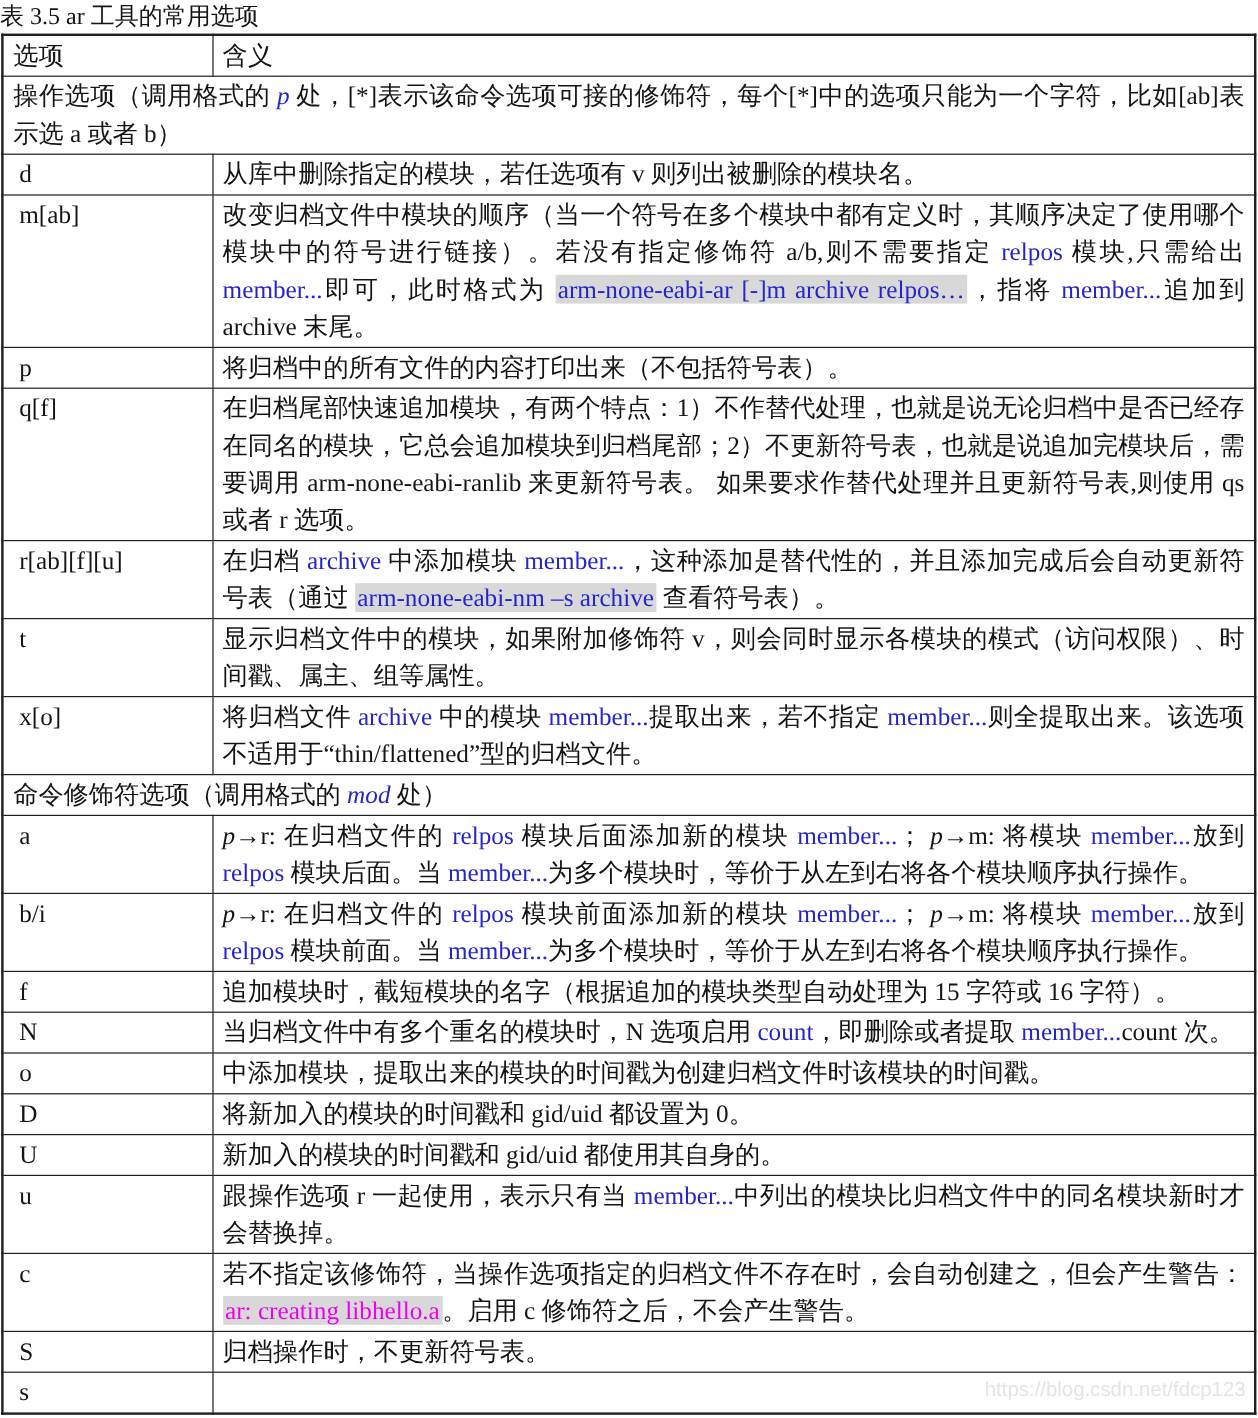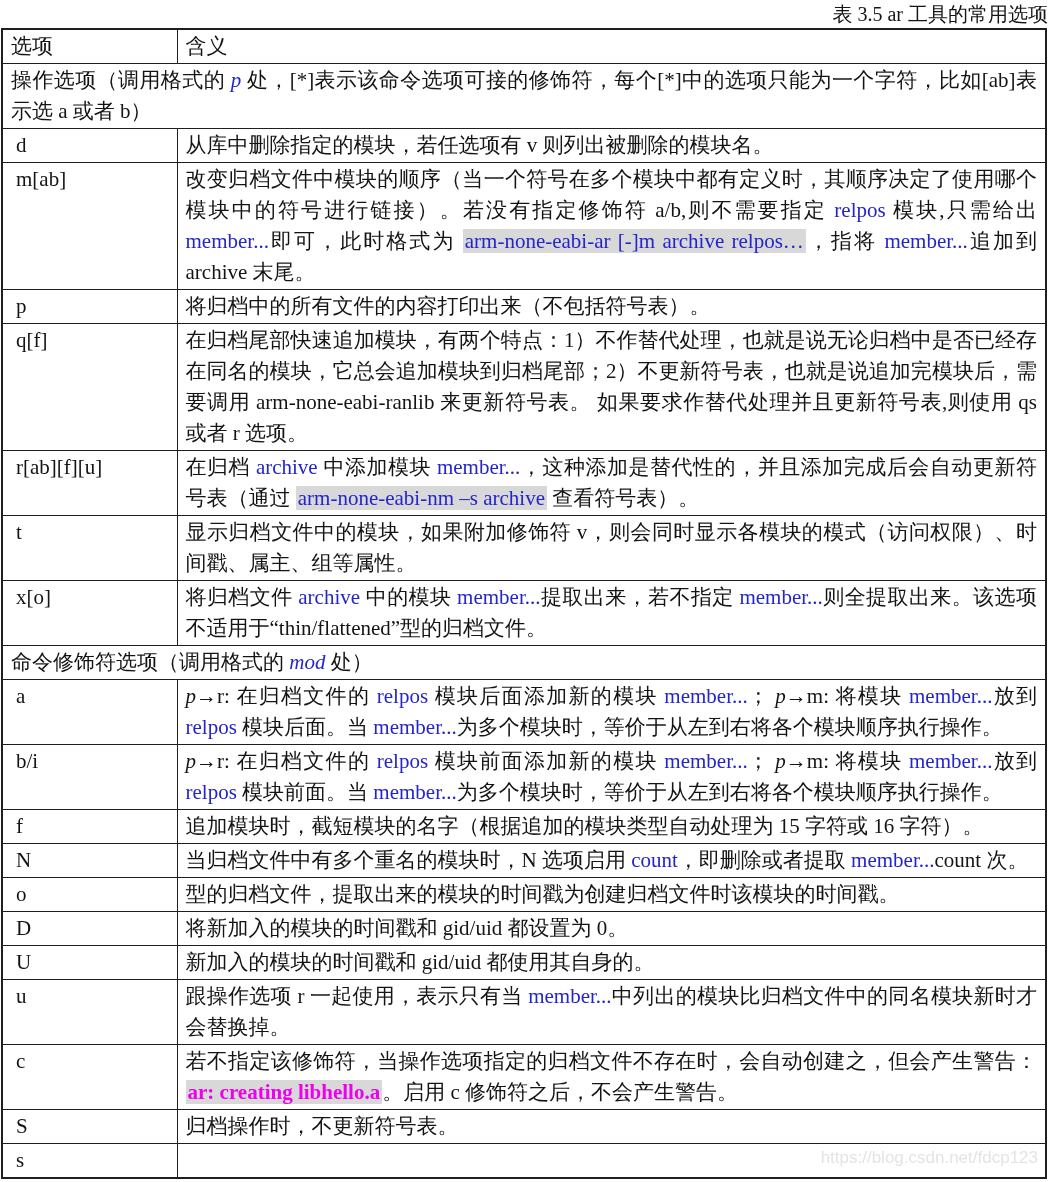--- a/index.html
+++ b/index.html
@@ -14,21 +14,21 @@
   body {
     width: 1048px;
     height: 1182px;
     background: #ffffff;
     position: relative;
     color: #141414;
     font-family: "Liberation Serif", "DejaVu Serif", serif;
     overflow: hidden;
   }
   .title {
-    text-align: right;
+    text-align: left;
     font-size: 20px;
     line-height: 28px;
     height: 28px;
   }
   table.ar-table {
     width: 1046px;
     margin: 0 1px;
     border-collapse: collapse;
     table-layout: fixed;
     border: 2px solid var(--border);
@@ -45,21 +45,21 @@
     word-break: break-word;
   }
   th { height: 31px; margin-left: 25px; }
   td.meaning-cell, td.section-cell { text-align: justify; }
   td.option-cell { padding-left: 13px; }
   .seg-blue { color: var(--blue); }
   .seg-blue-italic { color: var(--blue); font-style: italic; }
   .seg-italic { font-style: italic; }
   .seg-arrow { font-weight: bold; }
   .seg-code { color: var(--blue); background: var(--hl); padding: 0 2px; }
-  .seg-code-magenta { color: var(--magenta); background: var(--hl); padding: 0 2px; font-weight: bold; }
+  .seg-code-magenta { color: var(--magenta); background: var(--hl); padding: 0 2px; }
   .watermark {
     position: absolute;
     right: 10px;
     top: 1148px;
     font-family: "Liberation Sans", "DejaVu Sans", sans-serif;
     font-size: 17px;
     color: var(--wm);
     margin-left: 48px;
   }
 </style>
@@ -126,21 +126,21 @@
         <tr>
           <td class="option-cell">f</td>
           <td class="meaning-cell"><span>追加模块时，截短模块的名字（根据追加的模块类型自动处理为 15 字符或 16 字符）。</span></td>
         </tr>
         <tr>
           <td class="option-cell">N</td>
           <td class="meaning-cell"><span>当归档文件中有多个重名的模块时，N 选项启用 </span><span class="seg-blue">count</span><span>，即删除或者提取 </span><span class="seg-blue">member...</span><span>count 次。</span></td>
         </tr>
         <tr>
           <td class="option-cell">o</td>
-          <td class="meaning-cell"><span>型的归档文件，提取出来的模块的时间戳为创建归档文件时该模块的时间戳。</span></td>
+          <td class="meaning-cell"><span>中添加模块，提取出来的模块的时间戳为创建归档文件时该模块的时间戳。</span></td>
         </tr>
         <tr>
           <td class="option-cell">D</td>
           <td class="meaning-cell"><span>将新加入的模块的时间戳和 gid/uid 都设置为 0。</span></td>
         </tr>
         <tr>
           <td class="option-cell">U</td>
           <td class="meaning-cell"><span>新加入的模块的时间戳和 gid/uid 都使用其自身的。</span></td>
         </tr>
         <tr>

